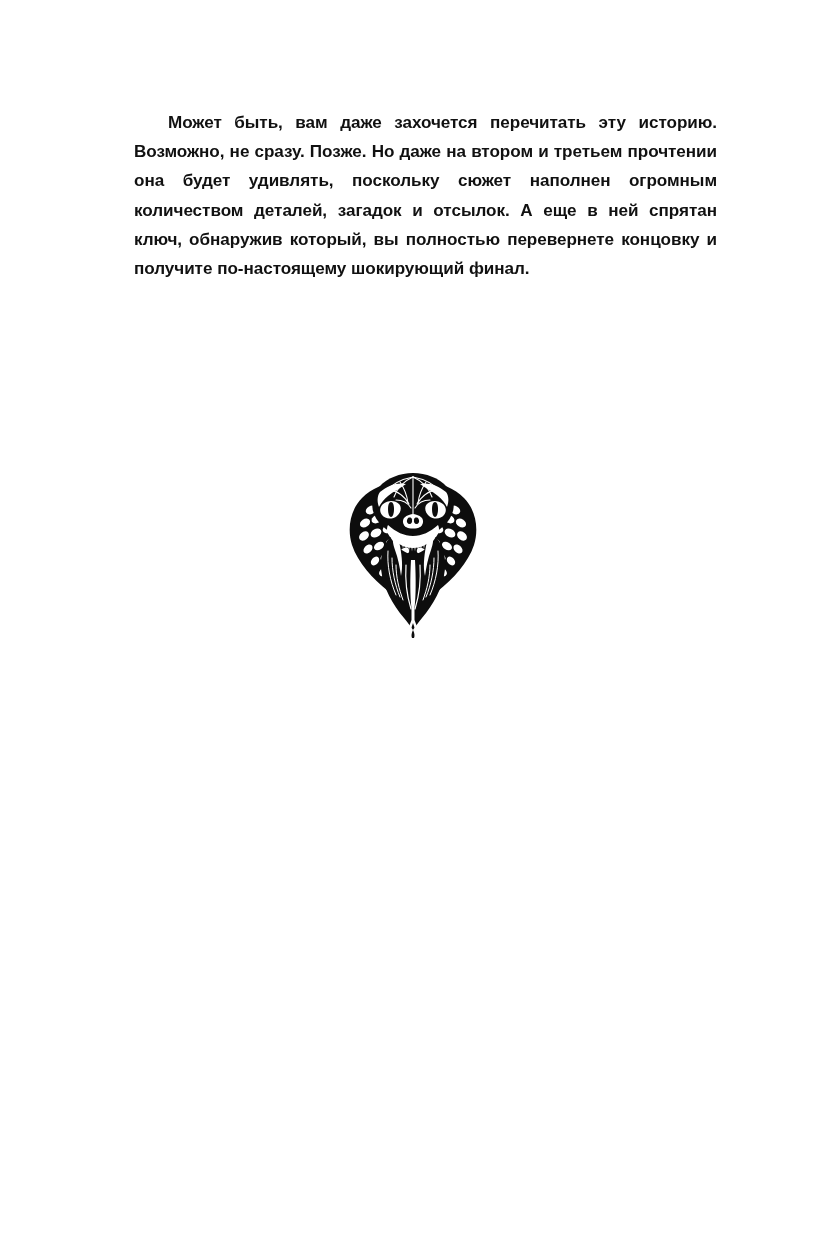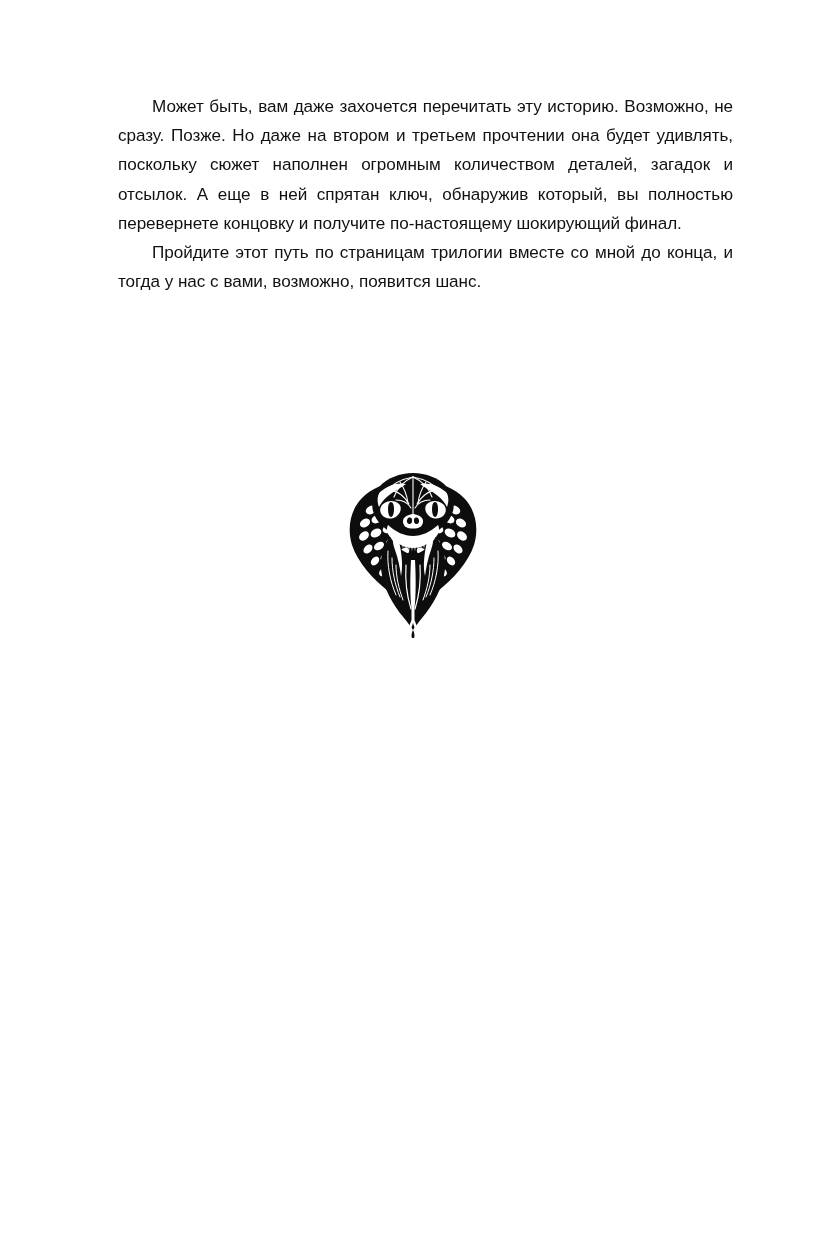--- a/index.html
+++ b/index.html
@@ -15,30 +15,31 @@
     overflow: hidden;
     font-family: "Liberation Sans", sans-serif;
   }
   .text-block {
     position: absolute;
     left: 118px;
     top: 92px;
     width: 615px;
   }
   .para {
-    margin: 0;
+    margin: 16px;
     font-size: 17.1px;
     line-height: 29.2px;
     color: #111111;
     text-align: justify;
     text-indent: 34px;
     letter-spacing: -0.05px;
     word-spacing: 0.1px;
     -webkit-hyphens: none;
     hyphens: none;
+    font-weight: bold;
   }
   .para + .para {
     margin-top: 0;
   }
   
 
   .ornament {
     position: absolute;
     left: 348px;
     top: 462px;
@@ -51,21 +52,20 @@
     height: 100%;
   }
 </style>
 </head>
 <body>
 
 <div class="page">
 
   <div class="text-block">
     <p class="para">Может быть, вам даже захочется перечитать эту историю. Возможно, не сразу. Позже. Но даже на втором и третьем прочтении она будет удивлять, поскольку сюжет наполнен огромным количеством деталей, загадок и отсылок. А еще в ней спрятан ключ, обнаружив который, вы полностью перевернете концовку и получите по-настоящему шокирующий финал.</p>
-    <p class="para">Пройдите этот путь по страницам трилогии вместе со мной до конца, и тогда у нас с вами, возможно, появится шанс.</p>
   </div>
 
   <div class="ornament">
     <svg viewBox="0 0 260 352" xmlns="http://www.w3.org/2000/svg" aria-hidden="true">
       <defs>
         <clipPath id="hoodL">
           <path d="M130 52 C96 44 60 54 36 78 C14 100 6 132 14 160 C22 190 48 218 74 240 C96 258 116 272 130 282 Z"></path>
         </clipPath>
         <clipPath id="hoodR">
           <path d="M130 52 C164 44 200 54 224 78 C246 100 254 132 246 160 C238 190 212 218 186 240 C164 258 144 272 130 282 Z"></path>

